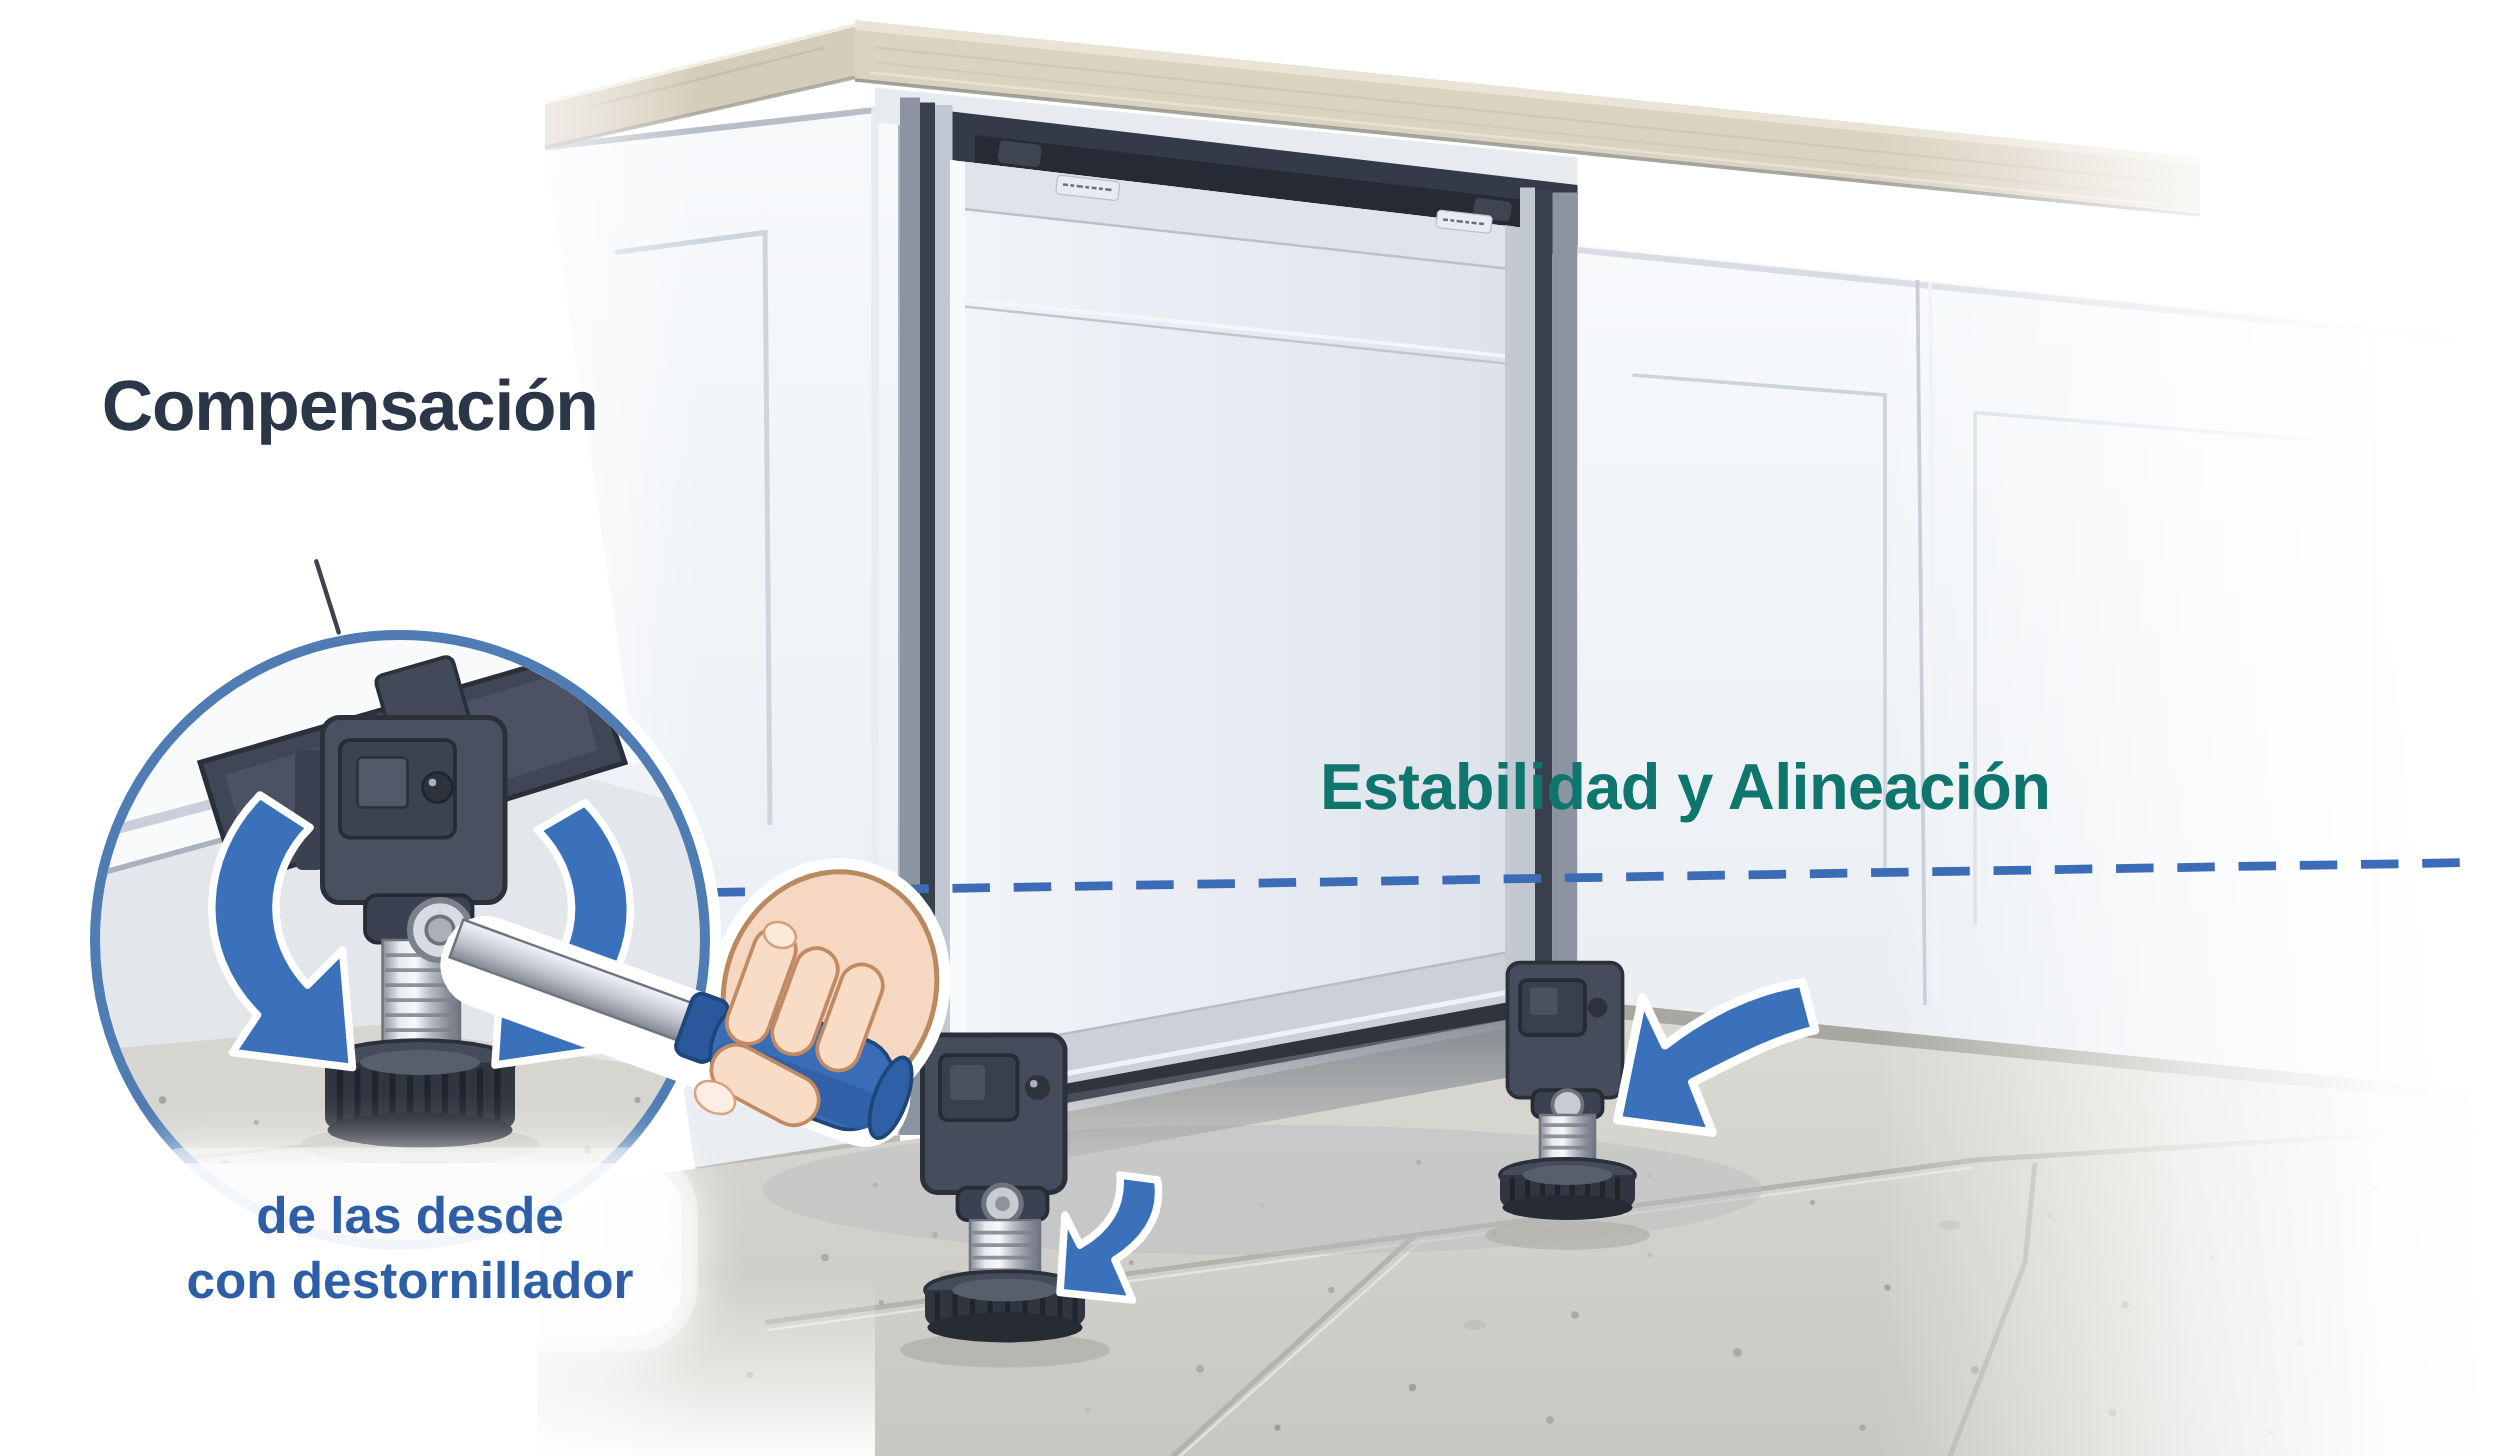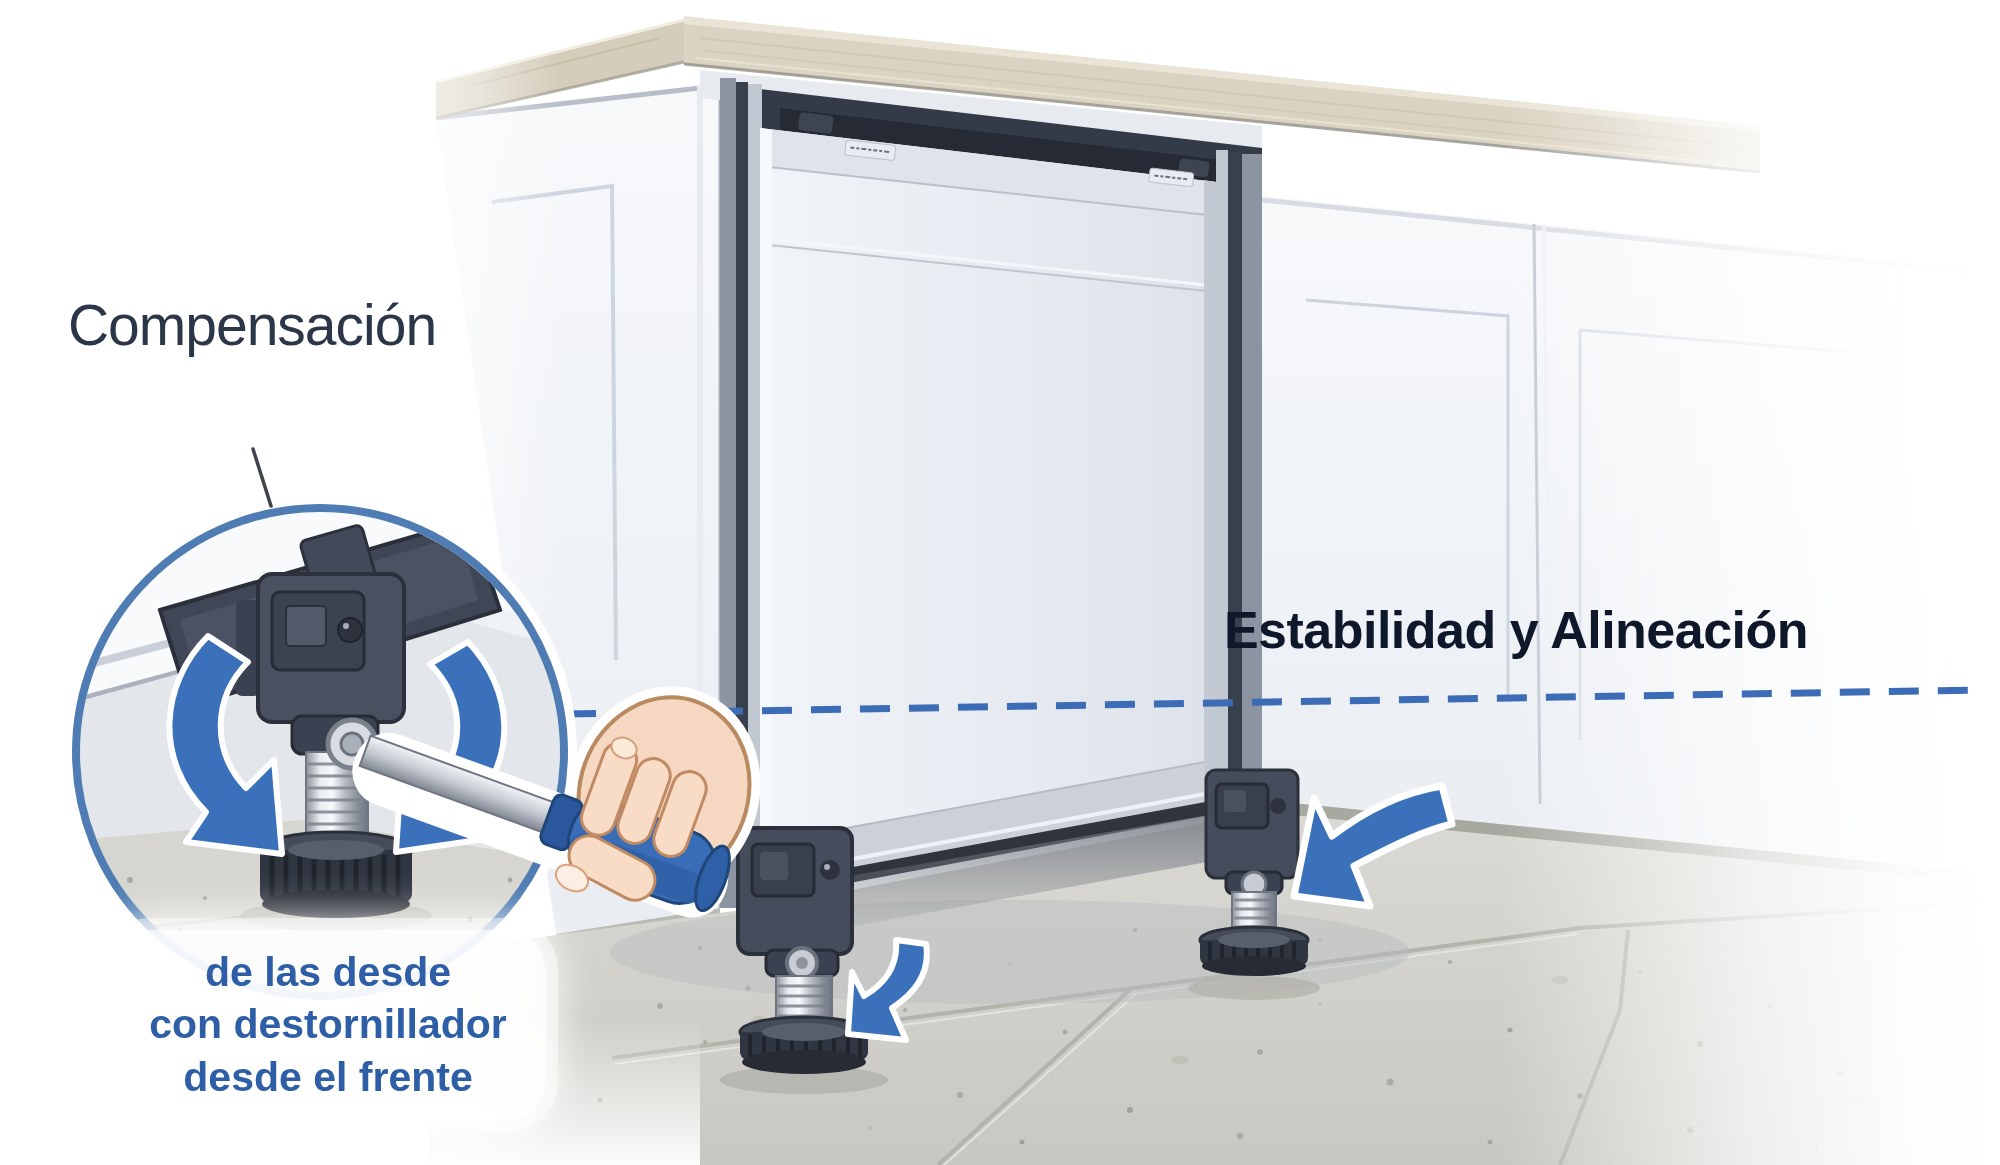--- a/index.html
+++ b/index.html
@@ -1,22 +1,22 @@
 <!DOCTYPE html>
 <html><head>
 <meta charset="utf-8">
 <style>
   html,body{margin:0;padding:0;background:#fff;}
   .stage{position:relative;width:2000px;height:1165px;background:#ffffff;overflow:hidden;
          font-family:"Liberation Sans",sans-serif;}
   svg.scene{position:absolute;left:0;top:0;}
-  .label-compensation{position:absolute;left:26px;top:292px;width:452px;text-align:center;
-      font-weight:400;font-size:57px;line-height:1.17;color:#2b3648;letter-spacing:-1px;}
-  .label-stability{position:absolute;top:600px;right:24px;width:920px;text-align:center;
-      font-weight:700;font-size:52px;color:#0f172a;letter-spacing:-0.5px;}
+  .label-compensation{position:absolute;left:26px;top:292px;width:452px;text-align:right;
+      font-weight:700;font-size:57px;line-height:1.17;color:#2b3648;letter-spacing:-1px;}
+  .label-stability{position:absolute;top:600px;right:24px;width:920px;text-align:left;
+      font-weight:700;font-size:52px;color:#0f766e;letter-spacing:-0.5px;}
   .callout{position:absolute;left:110px;top:930px;width:436px;box-sizing:border-box;
       padding:16px 6px 18px;background:rgba(255,255,255,0.93);border-radius:40px;text-align:center;
       font-weight:700;font-size:41px;line-height:1.28;color:#2e5fa6;
       box-shadow:0 0 0 12px rgba(255,255,255,0.45),0 0 40px 12px rgba(255,255,255,0.9);}
 </style>
 </head>
 <body>
 
 <div class="stage">
 
@@ -332,16 +332,15 @@
 
 <div class="label-compensation">
   <div>Compensación</div>
 </div>
 
 <div class="label-stability">Estabilidad y Alineación</div>
 
 <div class="callout">
   <div>de las desde</div>
   <div>con destornillador</div>
-  <div>desde el frente</div>
 </div>
 
 </div>
 
 </body></html>

